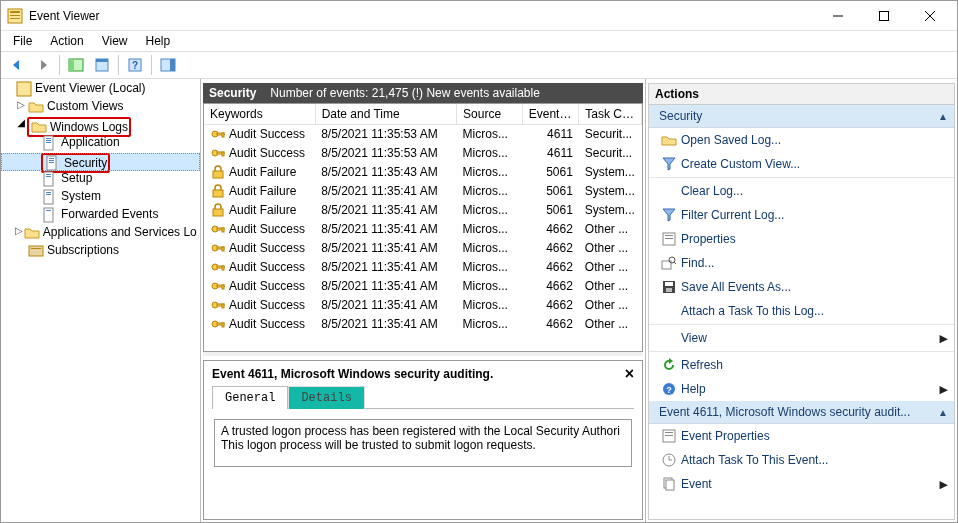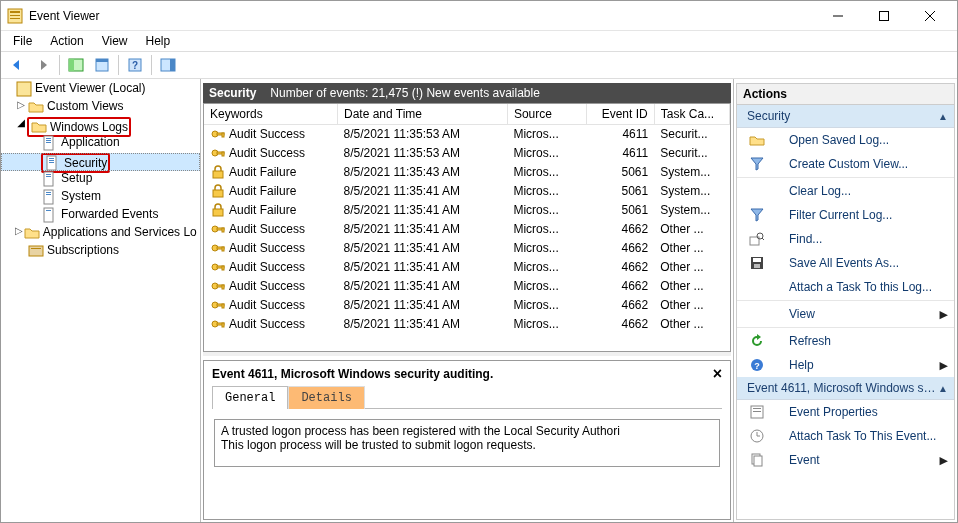--- a/index.html
+++ b/index.html
@@ -145,40 +145,40 @@
   .tabbar { display: flex; padding: 0 8px; font-family: Liberation Mono, monospace; }
   .tab {
     padding: 4px 12px;
     border: 1px solid #bbb;
     border-bottom: none;
     background: #fff;
     font-size: 12px;
     position: relative;
     top: 1px;
   }
-  .tab:not(.active) { background: #fdba74; border-top-color:#ddd; border-left-color:#ddd; border-right-color:#ddd; color:#444;}
+  .tab:not(.active) { background: #14b8a6; border-top-color:#ddd; border-left-color:#ddd; border-right-color:#ddd; color:#444;}
   .tab.active { z-index: 2; }
   .tab-body { border-top: 1px solid #bbb; margin: 0 8px 6px 8px; padding: 10px 2px 2px 2px; flex:1; display:flex; flex-direction:column;}
   .detail-text {
     border: 1px solid #9a9a9a;
     padding: 4px 6px;
     font-size: 12px;
     height: 48px;
     overflow: hidden;
   }
   .h-scroll {
     height: 16px;
     margin-top: auto;
     overflow-x: scroll;
   }
   .h-scroll-inner { width: 1200px; height:1px;}
 
   
   .actions-pane {
-    width: 224px;
+    width: 312px;
     border-left: 1px solid #bbb;
     display: flex;
     flex-direction: column;
     background: #fff;
     padding: 4px 2px 2px 2px;
   }
   .actions-title {
     background: #f1f1f1;
     border: 1px solid #ccc;
     padding: 3px 6px;
@@ -198,21 +198,21 @@
     display: flex;
     align-items: center;
     justify-content: space-between;
     font-size: 12px;
     white-space: nowrap; overflow: hidden; text-overflow: ellipsis;
   }
   .section-header .tri { color: #2a4d78; font-size: 10px; }
   .action-item {
     display: flex;
     align-items: center;
-    gap: 24px;
+    gap: 4px;
     padding: 4px 6px 4px 12px;
     font-size: 12px;
     color: #113a6d;
   }
   .action-item .aicon { width: 16px; height:16px; flex-shrink:0; display:flex; align-items:center; justify-content:center;}
   .action-item .arrow { margin-left:auto; font-size:11px; color:#222;}
   .sep { height:1px; background:#e6e6e6; margin:1px 0;}
 
   
 </style>
@@ -578,20 +578,30 @@
           <span class="aicon">
             <svg viewBox="0 0 16 16">
               <path d="M2 2h12l-5 6v5l-2 1v-6z" fill="#8fb8e8" stroke="#3a6aab"></path>
             </svg>
           </span>
           <span>Filter Current Log...</span>
         </div>
       <div class="action-item">
           <span class="aicon">
             <svg viewBox="0 0 16 16">
+              <rect x="2" y="2" width="12" height="12" fill="#fff" stroke="#888"></rect>
+              <rect x="4" y="4" width="8" height="1" fill="#888"></rect>
+              <rect x="4" y="7" width="8" height="1" fill="#888"></rect>
+            </svg>
+          </span>
+          <span>Properties</span>
+        </div>
+      <div class="action-item">
+          <span class="aicon">
+            <svg viewBox="0 0 16 16">
               <rect x="1" y="6" width="9" height="8" fill="#fff" stroke="#888"></rect>
               <circle cx="11" cy="5" r="3" fill="none" stroke="#555"></circle>
               <line x1="13" y1="7" x2="15" y2="9" stroke="#555"></line>
             </svg>
           </span>
           <span>Find...</span>
         </div>
       <div class="action-item">
           <span class="aicon">
             <svg viewBox="0 0 16 16">

